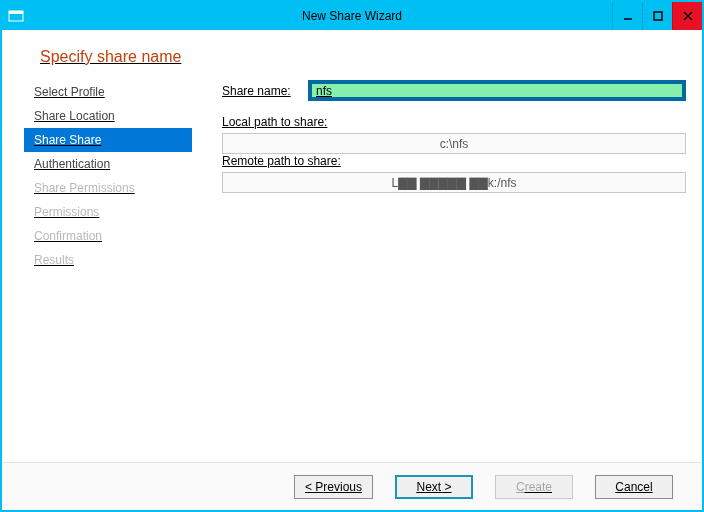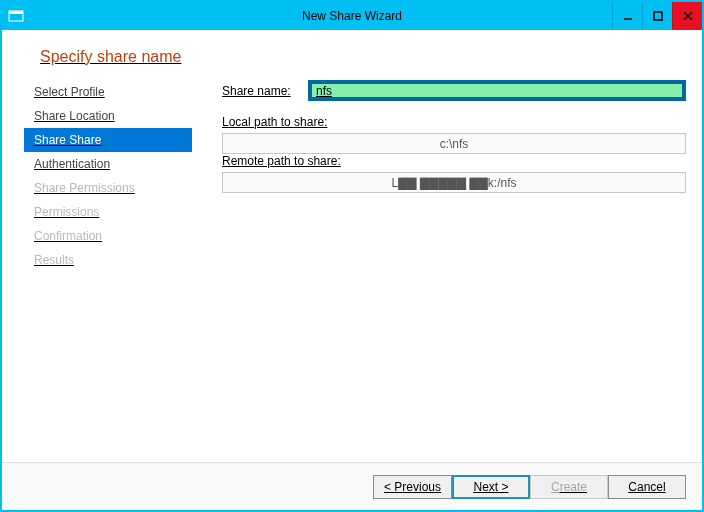--- a/index.html
+++ b/index.html
@@ -22,21 +22,21 @@
   .main { flex: 1; padding-left: 30px; font-size: 12px; color: #000; }
   .row { display: flex; align-items: center; margin-bottom: 14px; gap: 10px; }
   .lbl { display: inline-block; }
   .input { border: 4px solid #0369a1; background: #86efac; font-size: 12px; padding: 3px 4px; height: 21px; font-family: inherit; }
   .input.ro { border: 1px solid #c7c7c7; background: #fafafa; color: #555; text-align: center; }
   .row1 .lbl { width: 76px; }
   .row1 .input { flex: 1; }
   .stack { }
   .stack .lbl { display: block; margin-bottom: 4px; }
   .stack .input { width: 100%; }
-  .footer { height: 48px; border-top: 1px solid #e0e0e0; display: flex; align-items: center; justify-content: flex-end; padding: 0 16px; gap: 0; background: #fafafa; }
+  .footer { height: 48px; border-top: 1px solid #e0e0e0; display: flex; align-items: center; justify-content: flex-end; padding: 0 29px; gap: 22px; background: #fafafa; }
   .btn { min-width: 78px; height: 24px; font-size: 12px; border: 1px solid #8b8b8b; background: #f0f0f0; cursor: pointer; padding: 0 10px; font-family: inherit; }
   .btn.default { border: 2px solid #1d93b5; }
   .btn:disabled { color: #a6a6a6; border-color: #c9c9c9; cursor: default; }
   .ufl { text-decoration: underline; }
 </style>
 </head>
 <body>
 
 <div class="window">
 

